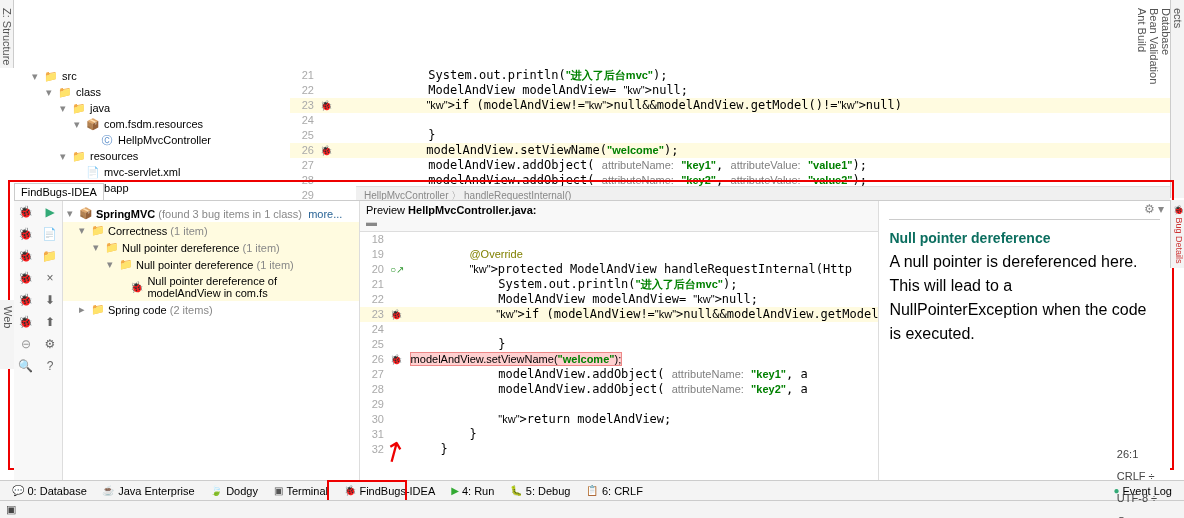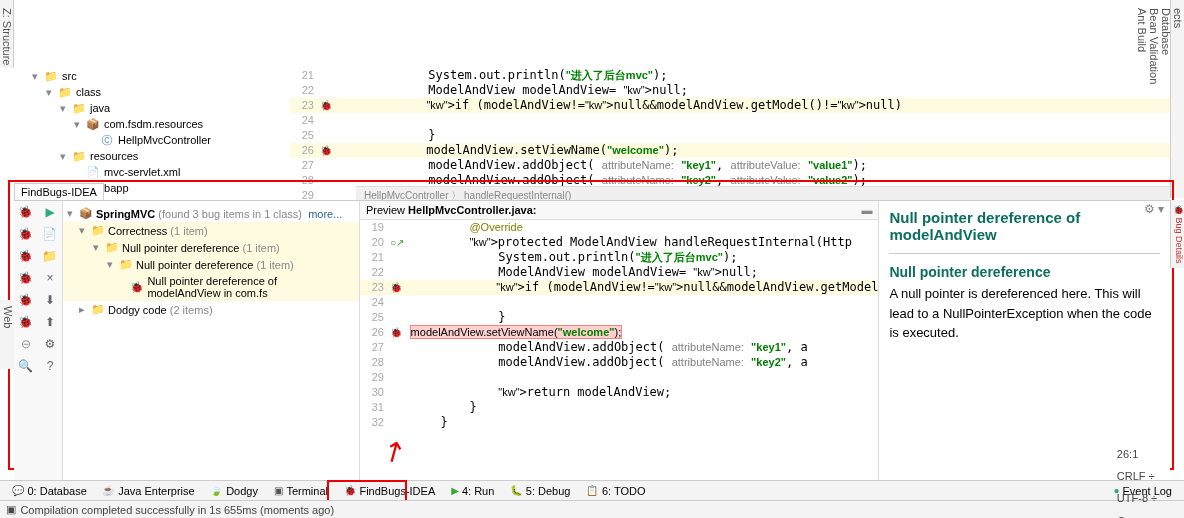--- a/index.html
+++ b/index.html
@@ -39,21 +39,21 @@
 .fb-tree-item { display: flex; align-items: center; padding: 2px 4px; cursor: pointer; }
 .fb-tree-item.hl { background: #fffbe0; }
 .fb-tree-item.sel { background: #fffbe0; }
 .fb-tree-item .expand { width: 12px; color: #888; }
 .fb-tree-item .fbicon { width: 14px; display: inline-flex; justify-content: center; margin-right: 3px; }
 .fb-tree-item.d1 { padding-left: 16px; }
 .fb-tree-item.d2 { padding-left: 30px; }
 .fb-tree-item.d3 { padding-left: 44px; }
 .fb-tree-item.d4 { padding-left: 58px; }
 .fb-preview { flex: 1; border-right: 1px solid #ddd; display: flex; flex-direction: column; }
-.fb-preview-header { padding: 3px 6px; border-bottom: 1px solid #ddd; background: #f8f8f8; display: flex; justify-content: space-between; }
+.fb-preview-header { padding: 3px 6px; border-bottom: 1px solid #ddd; background: #f8f8f8; display: flex; justify-content: space-between; flex-direction: column; }
 .fb-preview-code { flex: 1; overflow: hidden; font-family: Consolas, monospace; font-size: 12px; }
 .fb-detail { width: 330px; padding: 8px 10px; overflow: hidden; }
 .fb-detail h2 { color: #0b6e5f; font-size: 15px; font-weight: bold; margin-bottom: 10px; }
 .fb-detail h3 { color: #0b6e5f; font-size: 14px; font-weight: bold; margin: 8px 0 4px; }
 .fb-detail a { color: #2a6496; text-decoration: underline; }
 .fb-detail hr { margin: 10px 0; border: none; border-top: 1px solid #ccc; }
 .bug-details-tab { position: absolute; right: 0; top: 200px; width: 14px; background: #f4f4f4; border-left: 1px solid #ccc; font-size: 9px; writing-mode: vertical-rl; padding: 4px 0; color: #c33; }
 .bottom-bar { position: absolute; bottom: 18px; left: 0; right: 0; height: 20px; background: #f4f4f4; border-top: 1px solid #ccc; display: flex; align-items: center; padding: 0 6px; gap: 4px; }
 .bottom-bar .tab { padding: 2px 6px; cursor: pointer; display: flex; align-items: center; gap: 3px; }
 .bottom-bar .tab .ticon { font-size: 10px; }
@@ -203,49 +203,49 @@
       <span class="expand">▾</span>
       <span class="fbicon" style="color:#5a8dc9">📦</span>
       <b>SpringMVC</b>&nbsp;
       <span style="color:#888">(found 3 bug items in 1 class)</span>&nbsp;&nbsp;
       <a style="color:#2a6496">more...</a>
     </div>
   <div class="fb-tree-item d1 hl"><span class="expand">▾</span><span class="fbicon" style="color:#d4a04a">📁</span><span>Correctness</span>&nbsp;<span style="color:#888">(1 item)</span></div>
       <div class="fb-tree-item d2 hl"><span class="expand">▾</span><span class="fbicon" style="color:#d4a04a">📁</span><span>Null pointer dereference</span>&nbsp;<span style="color:#888">(1 item)</span></div>
       <div class="fb-tree-item d3 hl"><span class="expand">▾</span><span class="fbicon" style="color:#d4a04a">📁</span><span>Null pointer dereference</span>&nbsp;<span style="color:#888">(1 item)</span></div>
       <div class="fb-tree-item d4 hl sel"><span class="expand"></span><span class="fbicon" style="color:#c33">🐞</span><span>Null pointer dereference of modelAndView in com.fs</span>&nbsp;<span style="color:#888"></span></div>
-      <div class="fb-tree-item d1"><span class="expand">▸</span><span class="fbicon" style="color:#d4a04a">📁</span><span>Dodgy code</span>&nbsp;<span style="color:#888">(2 items)</span></div>
+      <div class="fb-tree-item d1"><span class="expand">▸</span><span class="fbicon" style="color:#d4a04a">📁</span><span>Spring code</span>&nbsp;<span style="color:#888">(2 items)</span></div>
     </div>
   <div class="fb-preview">
     <div class="fb-preview-header">
       <span><span>Preview</span> <b>HellpMvcController.java:</b></span>
       <span style="color:#888;cursor:pointer">▬</span>
     </div>
     <div class="fb-preview-code" id="previewCode">
+        <div class="code-line"><span class="code-gutter">18</span>&nbsp;&nbsp; </div>
         <div class="code-line"><span class="code-gutter">19</span>&nbsp;&nbsp;         <span class="ann">@Override</span></div>
         <div class="code-line"><span class="code-gutter">20</span><span style="color:#393;font-size:10px">○↗</span>         <span class="&lt;span">"kw"</span>&gt;protected ModelAndView handleRequestInternal(Http</div>
         <div class="code-line"><span class="code-gutter">21</span>&nbsp;&nbsp;             System.out.println(<span class="str">"进入了后台mvc"</span>);</div>
         <div class="code-line"><span class="code-gutter">22</span>&nbsp;&nbsp;             ModelAndView modelAndView= <span class="&lt;span">"kw"</span>&gt;null;</div>
         <div class="code-line hl"><span class="code-gutter">23</span><span style="color:#c33;font-size:10px">🐞</span>             <span class="&lt;span">"kw"</span>&gt;if (modelAndView!=<span class="&lt;span">"kw"</span>&gt;null&amp;&amp;modelAndView.getModel</div>
         <div class="code-line"><span class="code-gutter">24</span>&nbsp;&nbsp; </div>
         <div class="code-line"><span class="code-gutter">25</span>&nbsp;&nbsp;             }</div>
         <div class="code-line"><span class="code-gutter">26</span><span style="color:#c33;font-size:10px">🐞</span> <span class="line-hl-red">modelAndView.setViewName(<span class="str">"welcome"</span>);</span></div>
         <div class="code-line"><span class="code-gutter">27</span>&nbsp;&nbsp;             modelAndView.addObject( <span class="cm">attributeName:</span> <span class="str">"key1"</span>, a</div>
         <div class="code-line"><span class="code-gutter">28</span>&nbsp;&nbsp;             modelAndView.addObject( <span class="cm">attributeName:</span> <span class="str">"key2"</span>, a</div>
         <div class="code-line"><span class="code-gutter">29</span>&nbsp;&nbsp; </div>
         <div class="code-line"><span class="code-gutter">30</span>&nbsp;&nbsp;             <span class="&lt;span">"kw"</span>&gt;return modelAndView;</div>
         <div class="code-line"><span class="code-gutter">31</span>&nbsp;&nbsp;         }</div>
         <div class="code-line"><span class="code-gutter">32</span>&nbsp;&nbsp;     }</div>
       </div>
   </div>
   <div class="fb-detail">
-    <h2>Null pointer dereference of modelAndView</h2>
     <hr>
     <h3>Null pointer dereference</h3>
-    <p style="font-size:13px;line-height:1.5">A null pointer is dereferenced here.  This will lead to a NullPointerException when the code is executed.</p>
+    <p style="font-size:16px;line-height:1.5">A null pointer is dereferenced here.  This will lead to a NullPointerException when the code is executed.</p>
   </div>
 </div>
 
 <div class="bug-details-tab">🐞 Bug Details</div>
 
 <span class="gear-icon">⚙ ▾</span>
 
 <div class="red-arrow" style="left:382px;bottom:50px;">↗</div>
 
 <div class="bottom-bar" id="bottomBar">
@@ -272,35 +272,34 @@
     <div class="tab">
       <span class="ticon" style="color:#3a3">▶</span>
       <span>4: Run</span>
     </div>
     <div class="tab">
       <span class="ticon" style="color:#3a3">🐛</span>
       <span>5: Debug</span>
     </div>
     <div class="tab">
       <span class="ticon" style="color:#d4a04a">📋</span>
-      <span>6: TODO</span>
+      <span>6: CRLF</span>
     </div>
     <div style="flex: 1 1 0%;"></div>
     <div class="tab">
       <span class="ticon" style="color:#3a7">●</span>
       <span>Event Log</span>
     </div>
   </div>
 
 <div class="red-box" style="bottom:16px;left:327px;width:80px;height:22px;"></div>
 
 <div class="status-bar">
   <div style="display:flex;align-items:center;gap:4px">
     <span>▣</span>
-    <span>Compilation completed successfully in 1s 655ms (moments ago)</span>
   </div>
   <div class="status-right" id="statusRight">
       <span>26:1</span>
       <span>CRLF ÷</span>
       <span>UTF-8 ÷</span>
       <span>⊕</span>
       <span>🔒</span>
       <span>393 of 725M</span>
     </div>
 </div>

